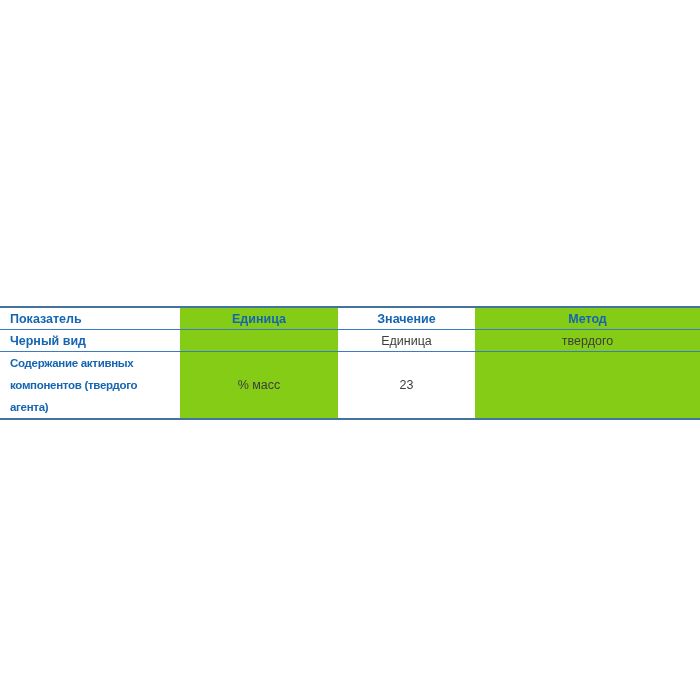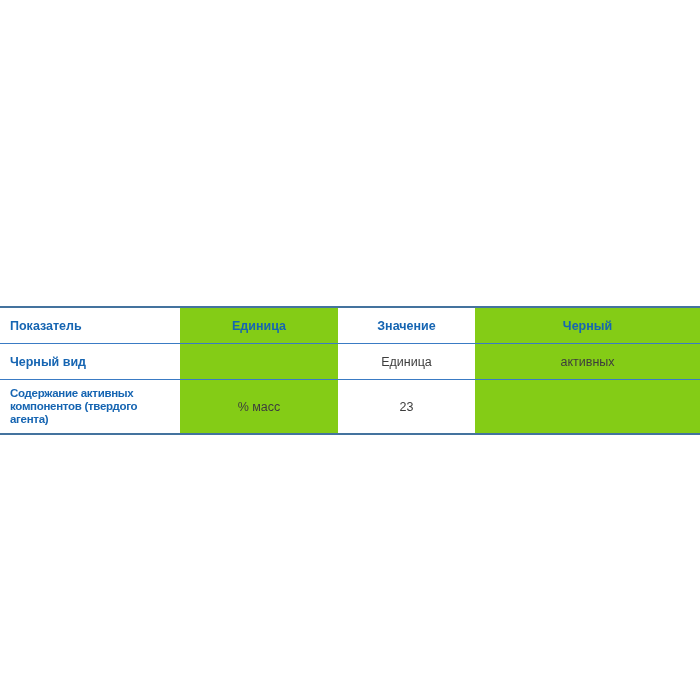--- a/index.html
+++ b/index.html
@@ -27,21 +27,21 @@
     border-collapse: collapse;
     table-layout: fixed;
     border-top: 2px solid #44739e;
     border-bottom: 2px solid #44739e;
   }
   col.c1 { width: 180px; }
   col.c2 { width: 158px; }
   col.c3 { width: 137px; }
   col.c4 { width: 225px; }
   th, td {
-    padding: 7px;
+    padding: 0;
     vertical-align: middle;
     text-align: center;
     font-size: 12.5px;
     overflow: visible;
   }
   .stripe { background: #84cc16; }
   thead th {
     height: 21px;
     border-bottom: 1px solid #3a7bc4;
     color: #1665b2;
@@ -59,21 +59,21 @@
   tr.row-content td {
     height: 37px;
   }
   td.indicator-cell {
     color: #1665b2;
     font-weight: bold;
   }
   tr.row-content td.indicator-cell {
     font-size: 11.5px;
     letter-spacing: -0.3px;
-    line-height: 13px;
+    line-height: 22px;
     white-space: pre-line;
   }
   td.value-cell {
     color: #3d3d3d;
     font-weight: normal;
   }
 </style>
 </head>
 <body>
 
@@ -83,29 +83,29 @@
       <col class="c1">
       <col class="c2">
       <col class="c3">
       <col class="c4">
     </colgroup>
     <thead>
       <tr class="header-row">
         <th class="left-col">Показатель</th>
         <th class="stripe">Единица</th>
         <th>Значение</th>
-        <th class="stripe">Черный</th>
+        <th class="stripe">Метод</th>
       </tr>
     </thead>
     <tbody>
       <tr class="row-appearance">
         <td class="left-col indicator-cell">Черный вид</td>
         <td class="stripe value-cell"></td>
         <td class="value-cell">Единица</td>
-        <td class="stripe value-cell">активных</td>
+        <td class="stripe value-cell">твердого</td>
       </tr>
       <tr class="row-content">
         <td class="left-col indicator-cell">Содержание активных
 компонентов (твердого агента)</td>
         <td class="stripe value-cell">% масс</td>
         <td class="value-cell">23</td>
         <td class="stripe value-cell"></td>
       </tr>
     </tbody>
   </table>

